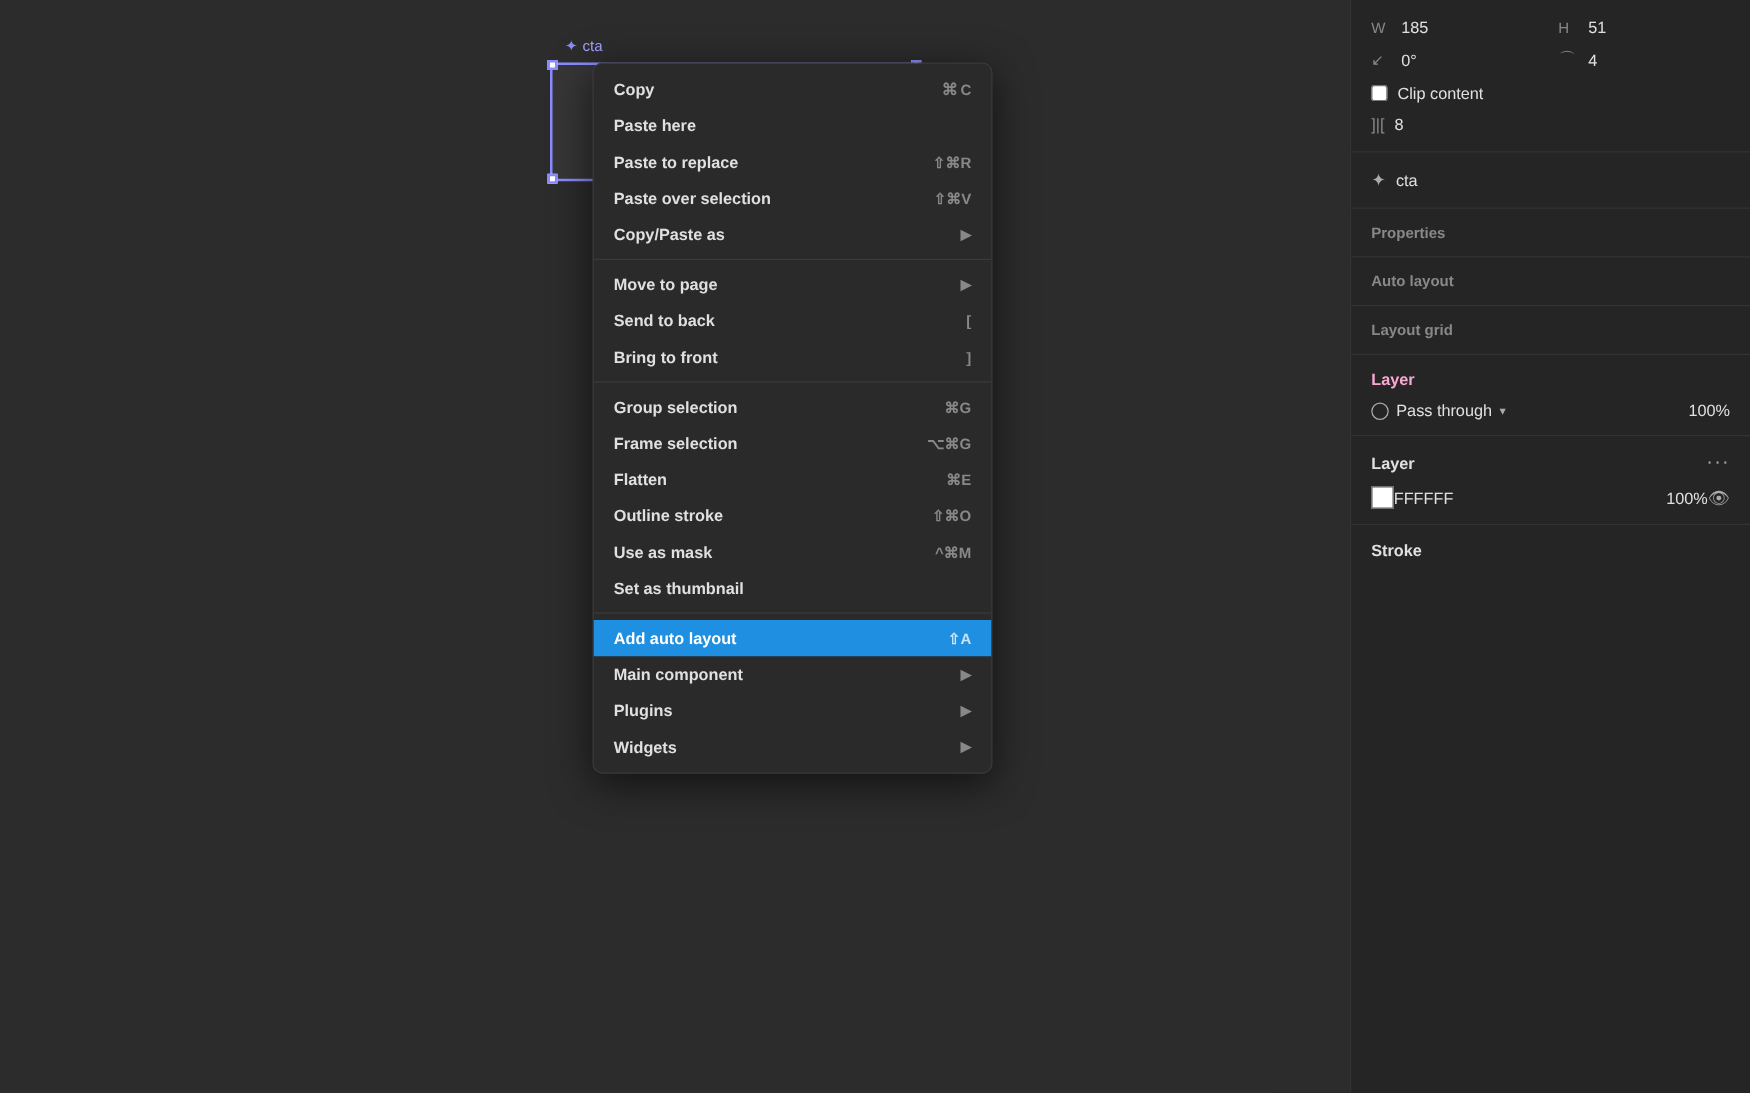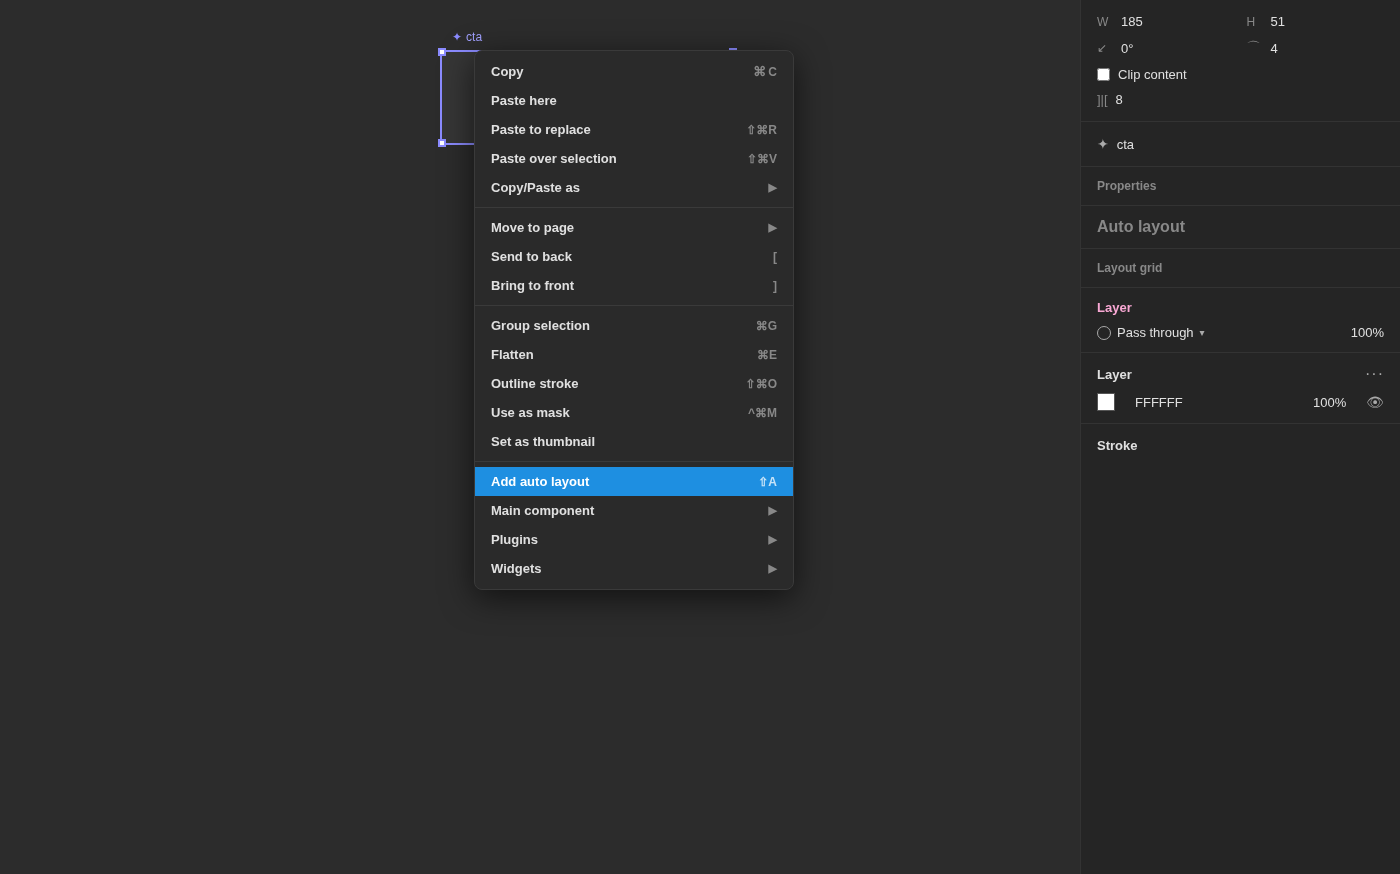--- a/index.html
+++ b/index.html
@@ -202,21 +202,21 @@
       font-weight: 600;
     }
 
     .auto-layout-section {
       padding: 12px 16px;
       border-bottom: 1px solid #333;
     }
 
     .auto-layout-title {
       color: #888;
-      font-size: 16px;
+      font-size: 12px;
       font-weight: 600;
     }
 
     .layout-grid-section {
       padding: 12px 16px;
       border-bottom: 1px solid #333;
     }
 
     .layout-grid-title {
       color: #888;
@@ -288,21 +288,21 @@
 
     .fill-dots {
       color: #aaa;
       font-size: 16px;
       letter-spacing: 1px;
     }
 
     .fill-row {
       display: flex;
       align-items: center;
-      gap: 20px;
+      gap: 0;
     }
 
     .color-swatch {
       width: 18px;
       height: 18px;
       border: 1px solid #555;
       background: #fff;
       flex-shrink: 0;
     }
 
@@ -399,20 +399,24 @@
       <span class="shortcut">]</span>
     </div>
 
     <div class="menu-divider"></div>
 
     <div class="menu-item">
       <span>Group selection</span>
       <span class="shortcut">⌘G</span>
     </div>
 
+    <div class="menu-item">
+      <span>Frame selection</span>
+      <span class="shortcut">⌥⌘G</span>
+    </div>
 
     <div class="menu-item">
       <span>Flatten</span>
       <span class="shortcut">⌘E</span>
     </div>
 
     <div class="menu-item">
       <span>Outline stroke</span>
       <span class="shortcut">⇧⌘O</span>
     </div>

